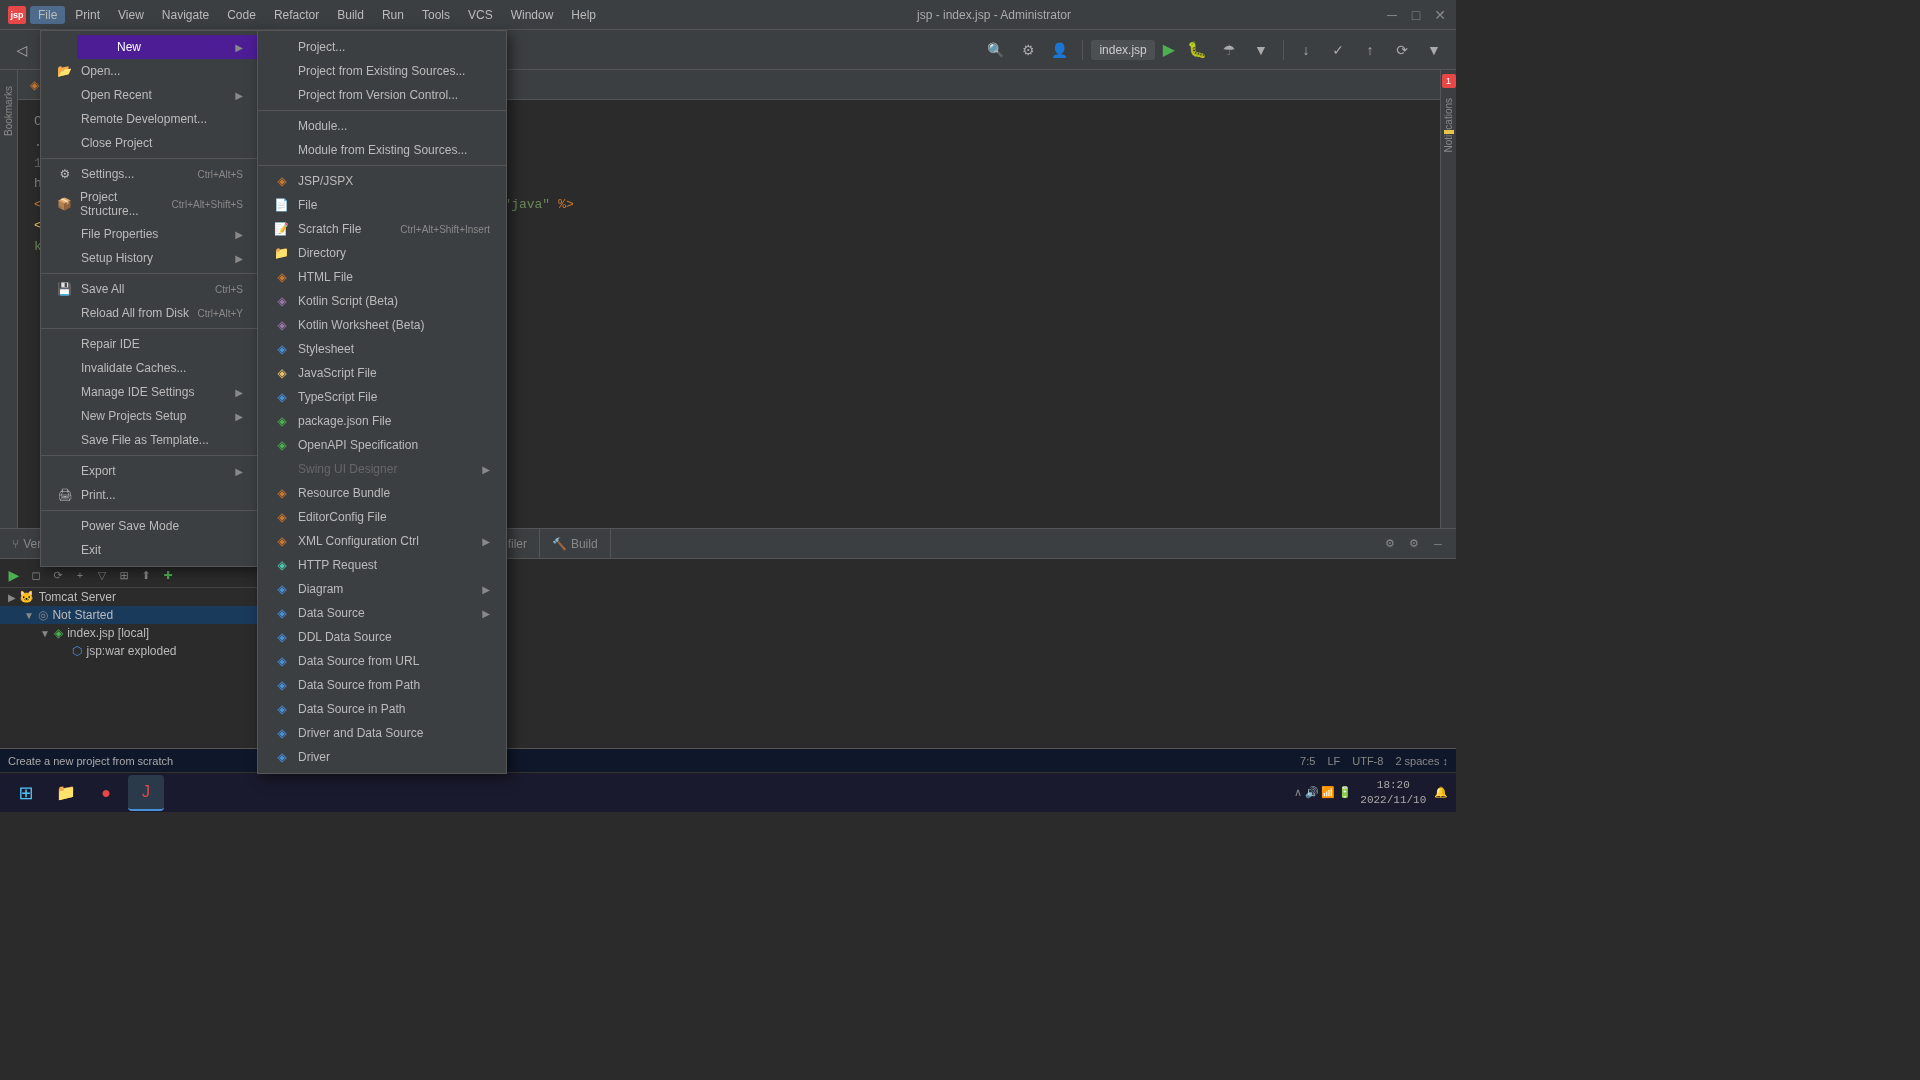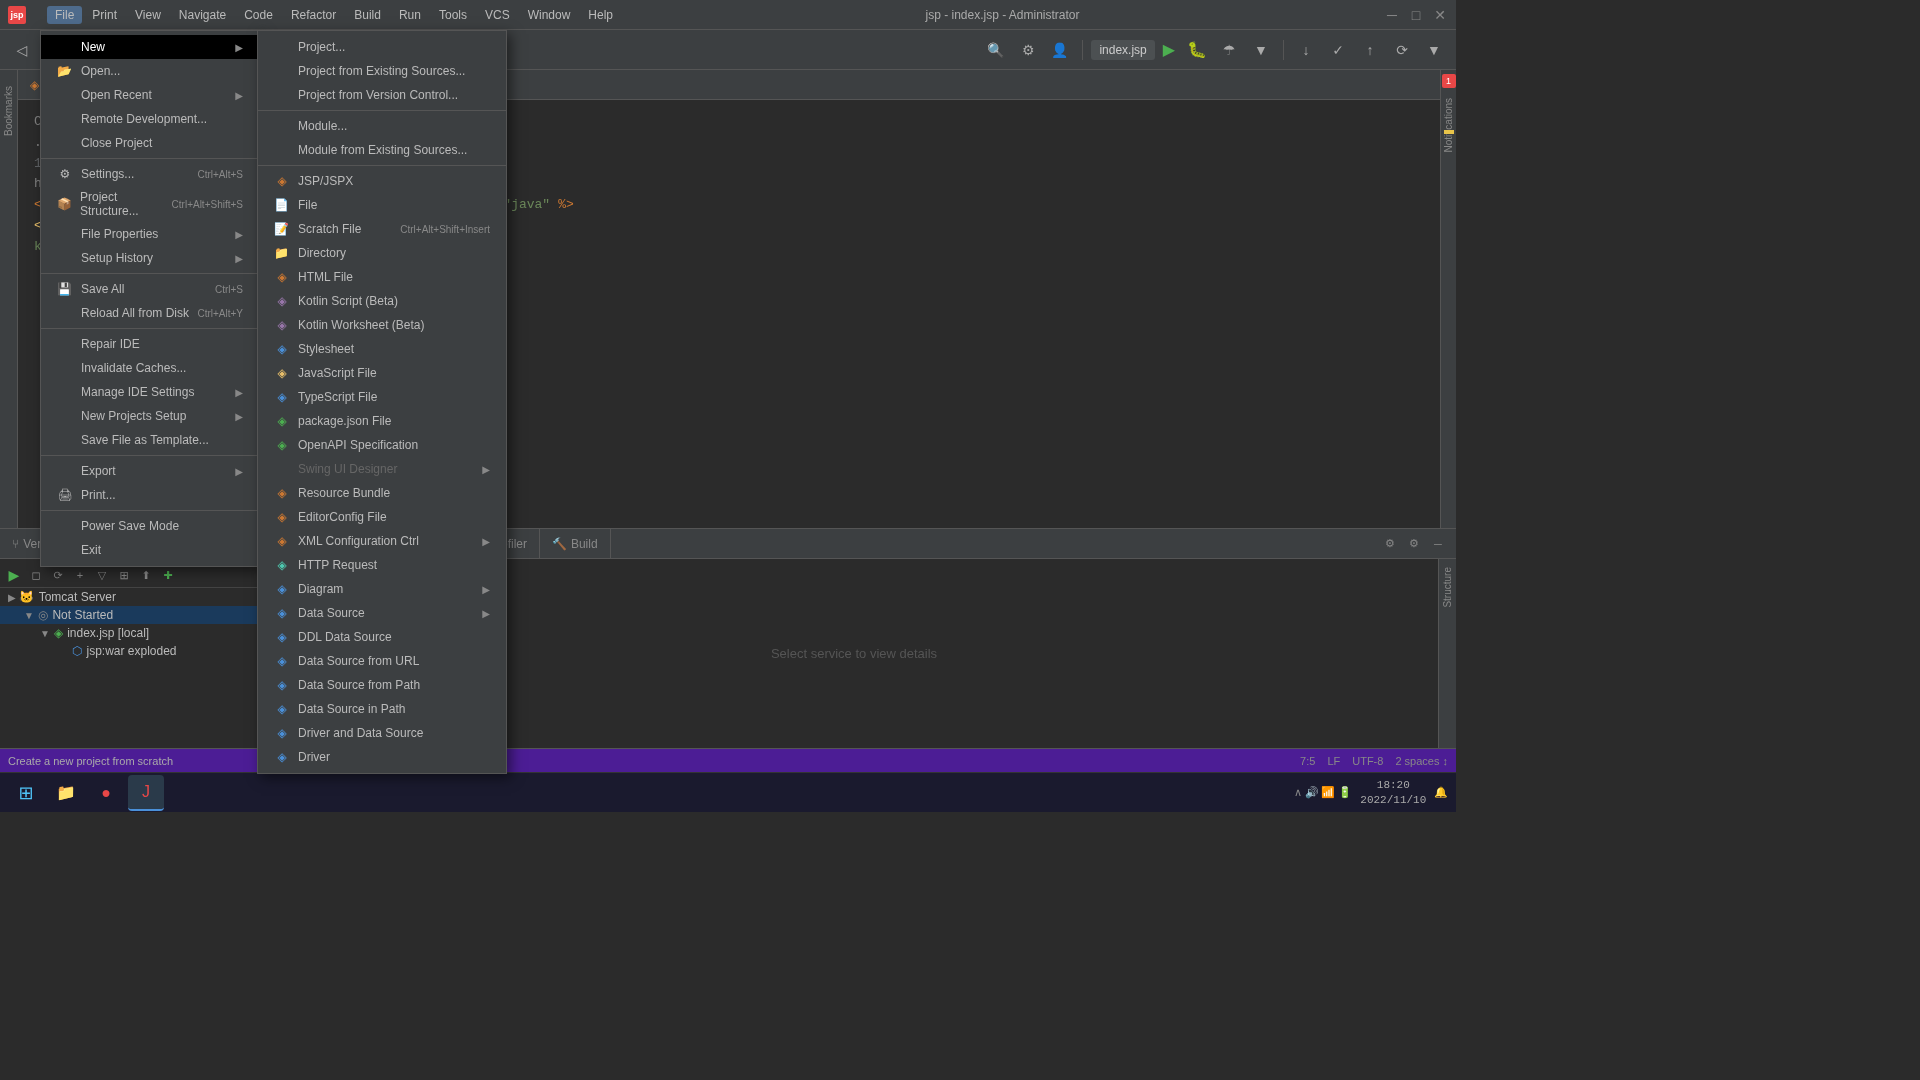--- a/index.html
+++ b/index.html
@@ -20,21 +20,21 @@
       background: #3c3f41;
       display: flex;
       align-items: center;
       justify-content: space-between;
       padding: 0 8px;
       border-bottom: 1px solid #555;
     }
     .title-bar-left {
       display: flex;
       align-items: center;
-      gap: 21px;
+      gap: 4px;
     }
     .title-bar-logo {
       width: 18px;
       height: 18px;
       background: #e84747;
       border-radius: 2px;
       display: flex;
       align-items: center;
       justify-content: center;
       color: white;
@@ -274,21 +274,21 @@
       display: flex;
       align-items: center;
       justify-content: center;
       color: #555;
       font-size: 13px;
     }
 
     
     .status-bar {
       height: 24px;
-      background: #4c1d95;
+      background: #0f172a;
       display: flex;
       align-items: center;
       padding: 0 8px;
       font-size: 11px;
       color: #888;
       border-top: 1px solid #555;
       gap: 8px;
     }
     .status-left { display: flex; align-items: center; gap: 8px; }
     .status-right { margin-left: auto; display: flex; align-items: center; gap: 12px; }
@@ -358,21 +358,22 @@
       padding: 4px 16px;
       cursor: pointer;
       font-size: 12px;
       color: #bbbbbb;
     }
     .dropdown-item:hover, .dropdown-item.active {
       background: #4e6b8c;
       color: #ffffff;
     }
     .dropdown-item.active {
-      background: #000000;
+      background: #4c1d95;
+      margin-left: 36px;
     }
     .dropdown-item-left {
       display: flex;
       align-items: center;
       gap: 8px;
     }
     .dropdown-item-icon {
       width: 16px;
       height: 16px;
       display: flex;
@@ -607,23 +608,20 @@
         <span class="tree-arrow">▼</span>
         <span class="tree-icon icon-green">◈</span>
         <span>index.jsp [local]</span>
       </div>
       <div class="tree-item indent-3">
         <span style="width:12px;"></span>
         <span class="tree-icon" style="color:#4a90d9;">⬡</span>
         <span>jsp:war exploded</span>
       </div>
     </div>
-    <div class="service-detail">
-      <span>Select service to view details</span>
-    </div>
 
     <div style="width:18px; background:#3c3f41; border-left:1px solid #555; display:flex; flex-direction:column; align-items:center; padding-top:4px;">
       <div style="writing-mode:vertical-rl; transform:rotate(180deg); font-size:10px; color:#888; cursor:pointer; margin-top:4px;">Structure</div>
     </div>
   </div>
 </div>
 
 <div class="status-bar">
   <div class="status-left">
     <span class="status-msg">Create a new project from scratch</span>

